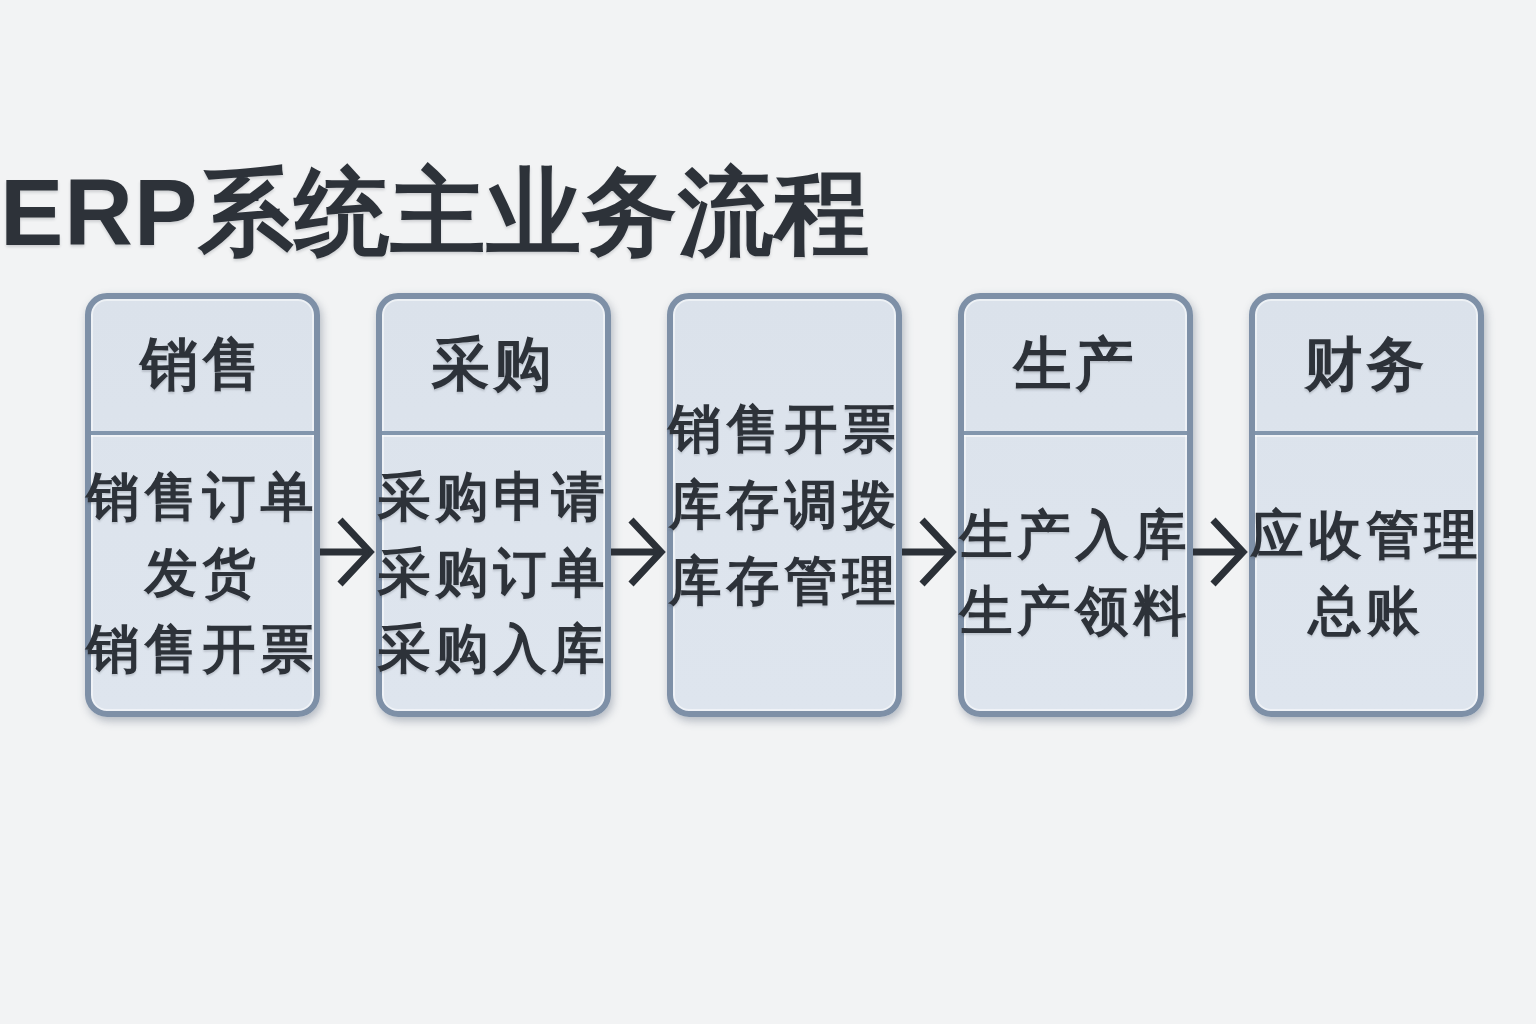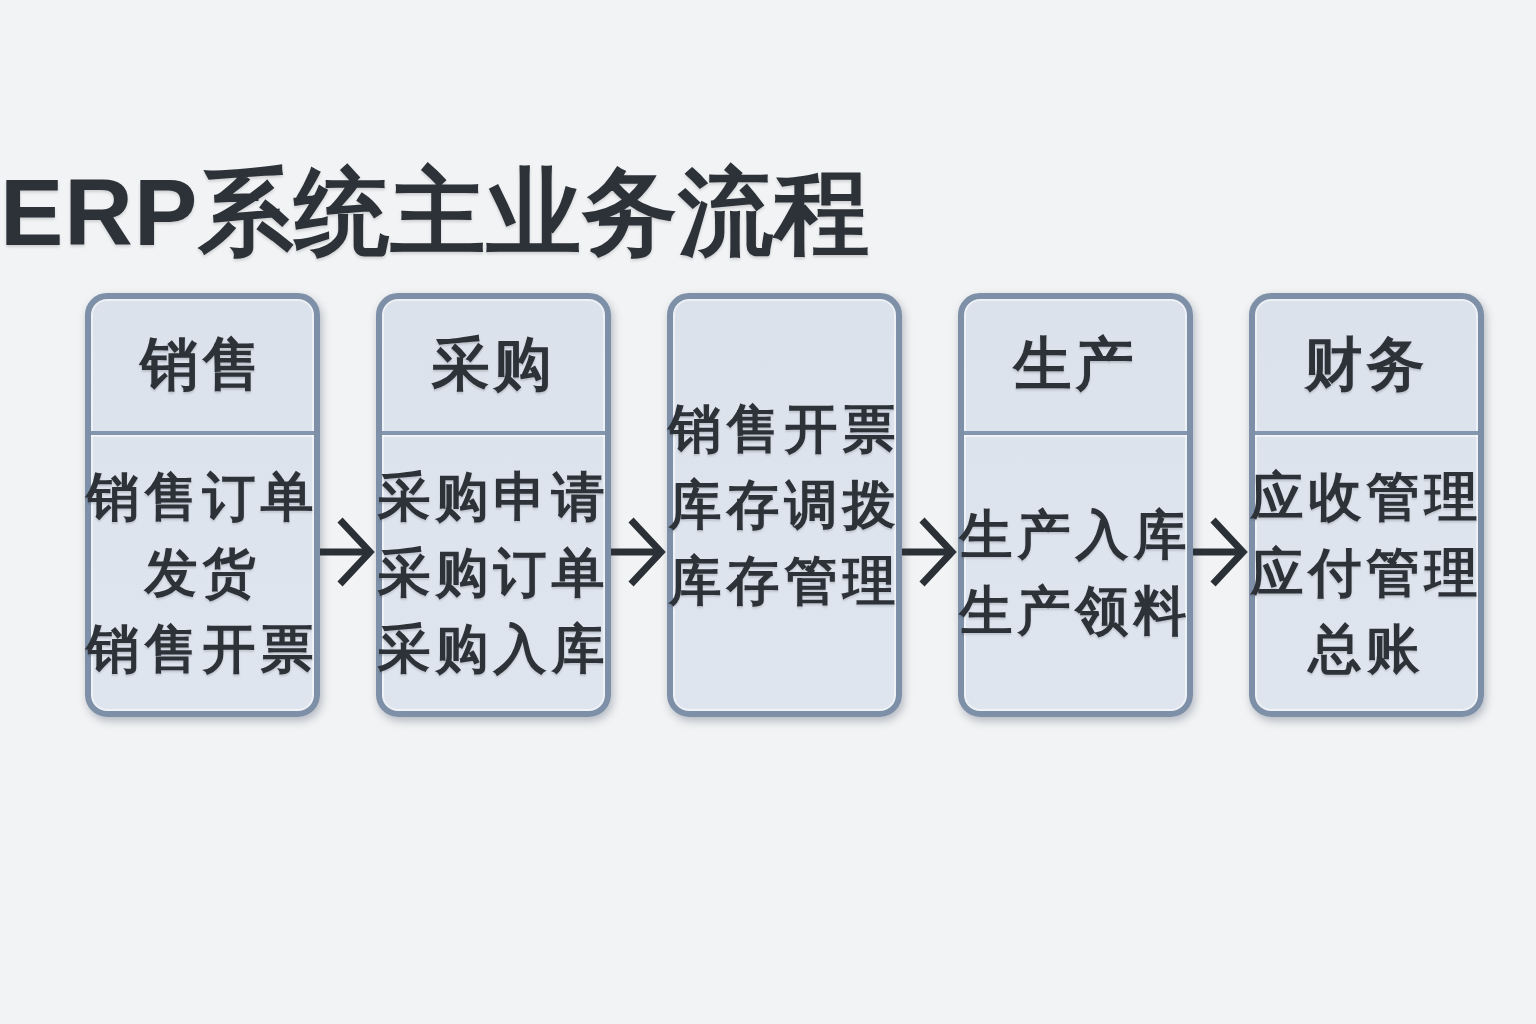--- a/index.html
+++ b/index.html
@@ -160,18 +160,17 @@
     <svg width="56" height="84" viewBox="0 0 56 84">
       <line class="arrow-stroke" x1="0" y1="42" x2="46" y2="42"></line>
       <polyline class="arrow-stroke" points="20,10 50,42 20,74"></polyline>
     </svg>
   </div>
 
   <div class="stage-box">
     <div class="stage-header">财务</div>
     <div class="stage-body">
       <div class="stage-item">应收管理</div>
-      <div class="stage-item">应付管理</div>
       <div class="stage-item">总账</div>
     </div>
   </div>
 
 </div>
 
 </body></html>

